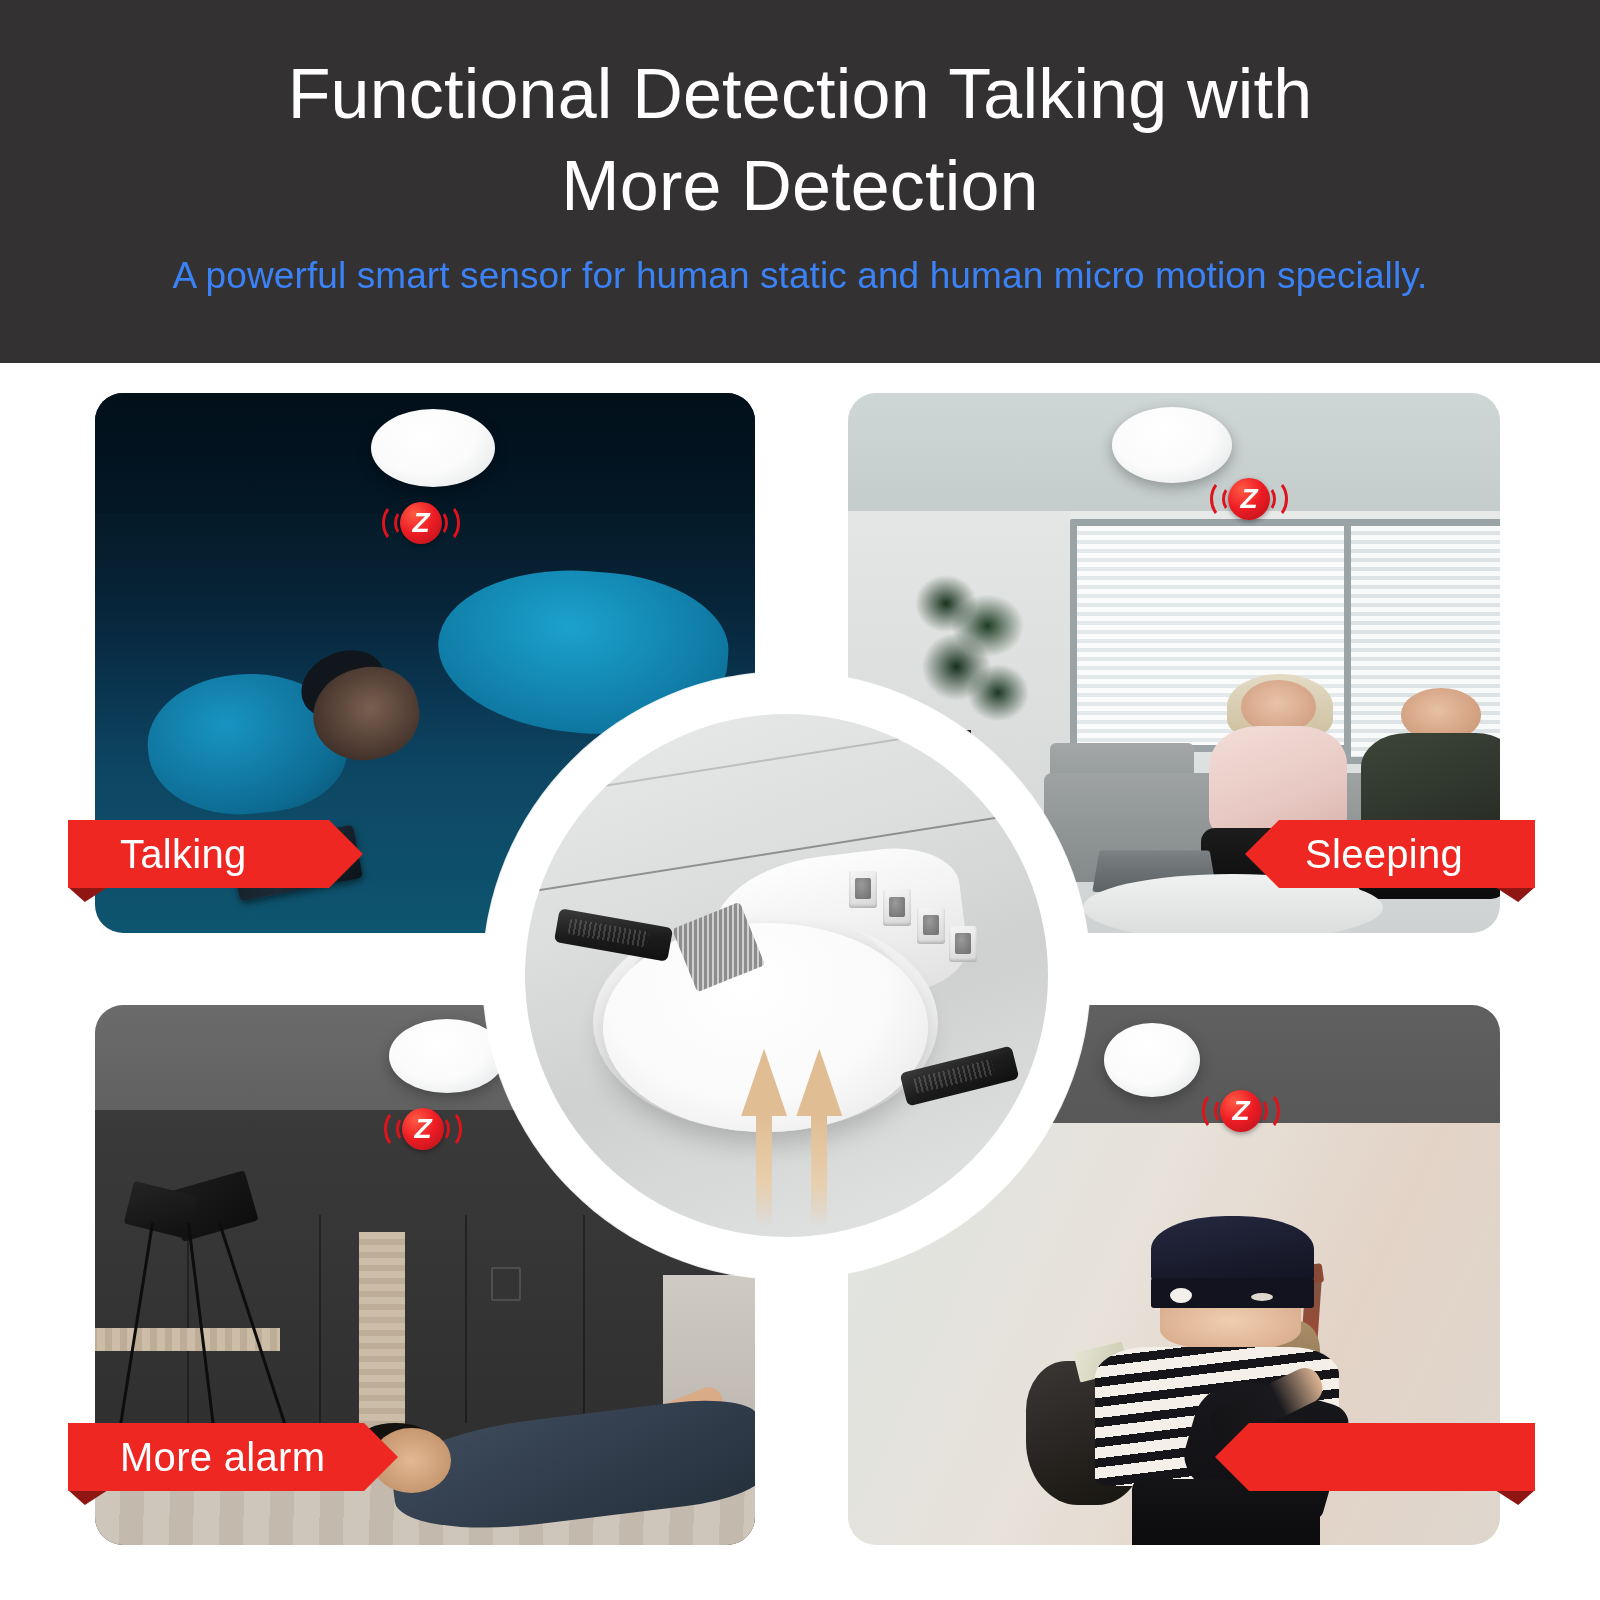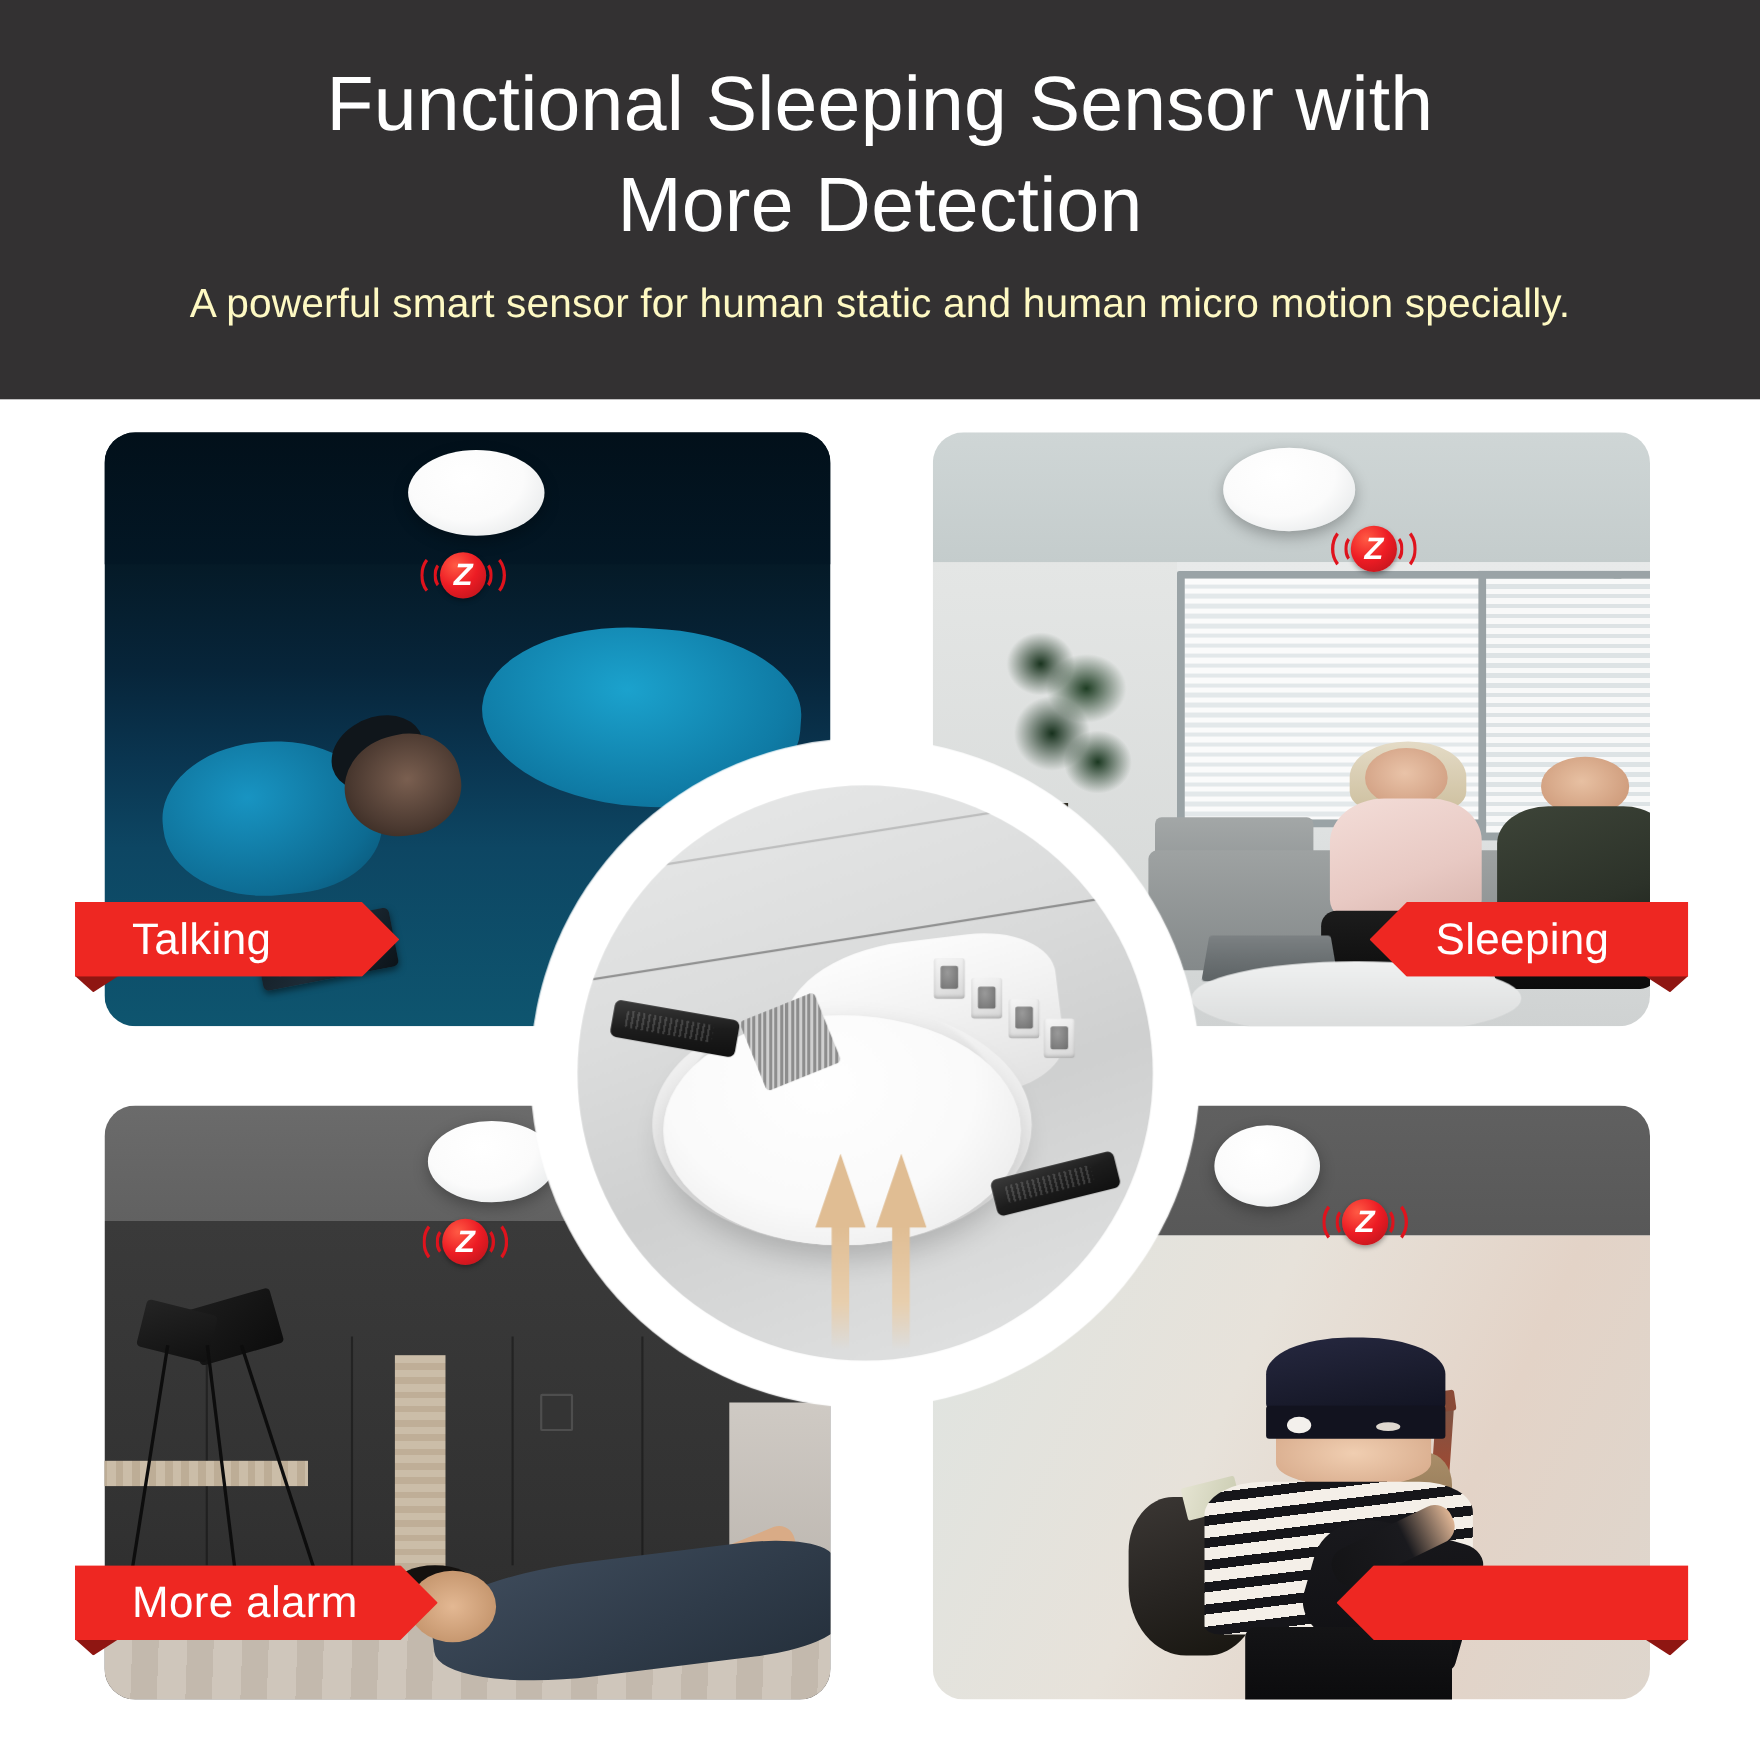--- a/index.html
+++ b/index.html
@@ -23,21 +23,21 @@
     color: #ffffff;
     font-size: 70px;
     font-weight: 300;
     line-height: 1.32;
     letter-spacing: 0.2px;
     text-align: center;
     max-width: 1400px;
   }
   .subtitle {
     margin-top: 22px;
-    color: #fef9c3;
+    color: #3b82f6;
     font-size: 37px;
     font-weight: 300;
     letter-spacing: 0.1px;
     text-align: center;
   }
 
   
   .panel {
     position: absolute;
     border-radius: 28px;
@@ -442,21 +442,21 @@
   .arrow.a1 { left: 6%; }
   .arrow.a2 { left: 54%; }
 </style>
 </head>
 <body>
 
 <div id="page">
 
   <div class="header">
     <div class="title">
-      <div>Functional Sleeping Sensor with</div>
+      <div>Functional Detection Talking with</div>
       <div>More Detection</div>
     </div>
     <div class="subtitle">A powerful smart sensor for human static and human micro motion specially.</div>
   </div>
 
   <div class="panel p-tl">
     <div class="scene">
       <div class="bed-wall"></div>
       <div class="bed-headboard"></div>
       <div class="pillow-r"></div>

